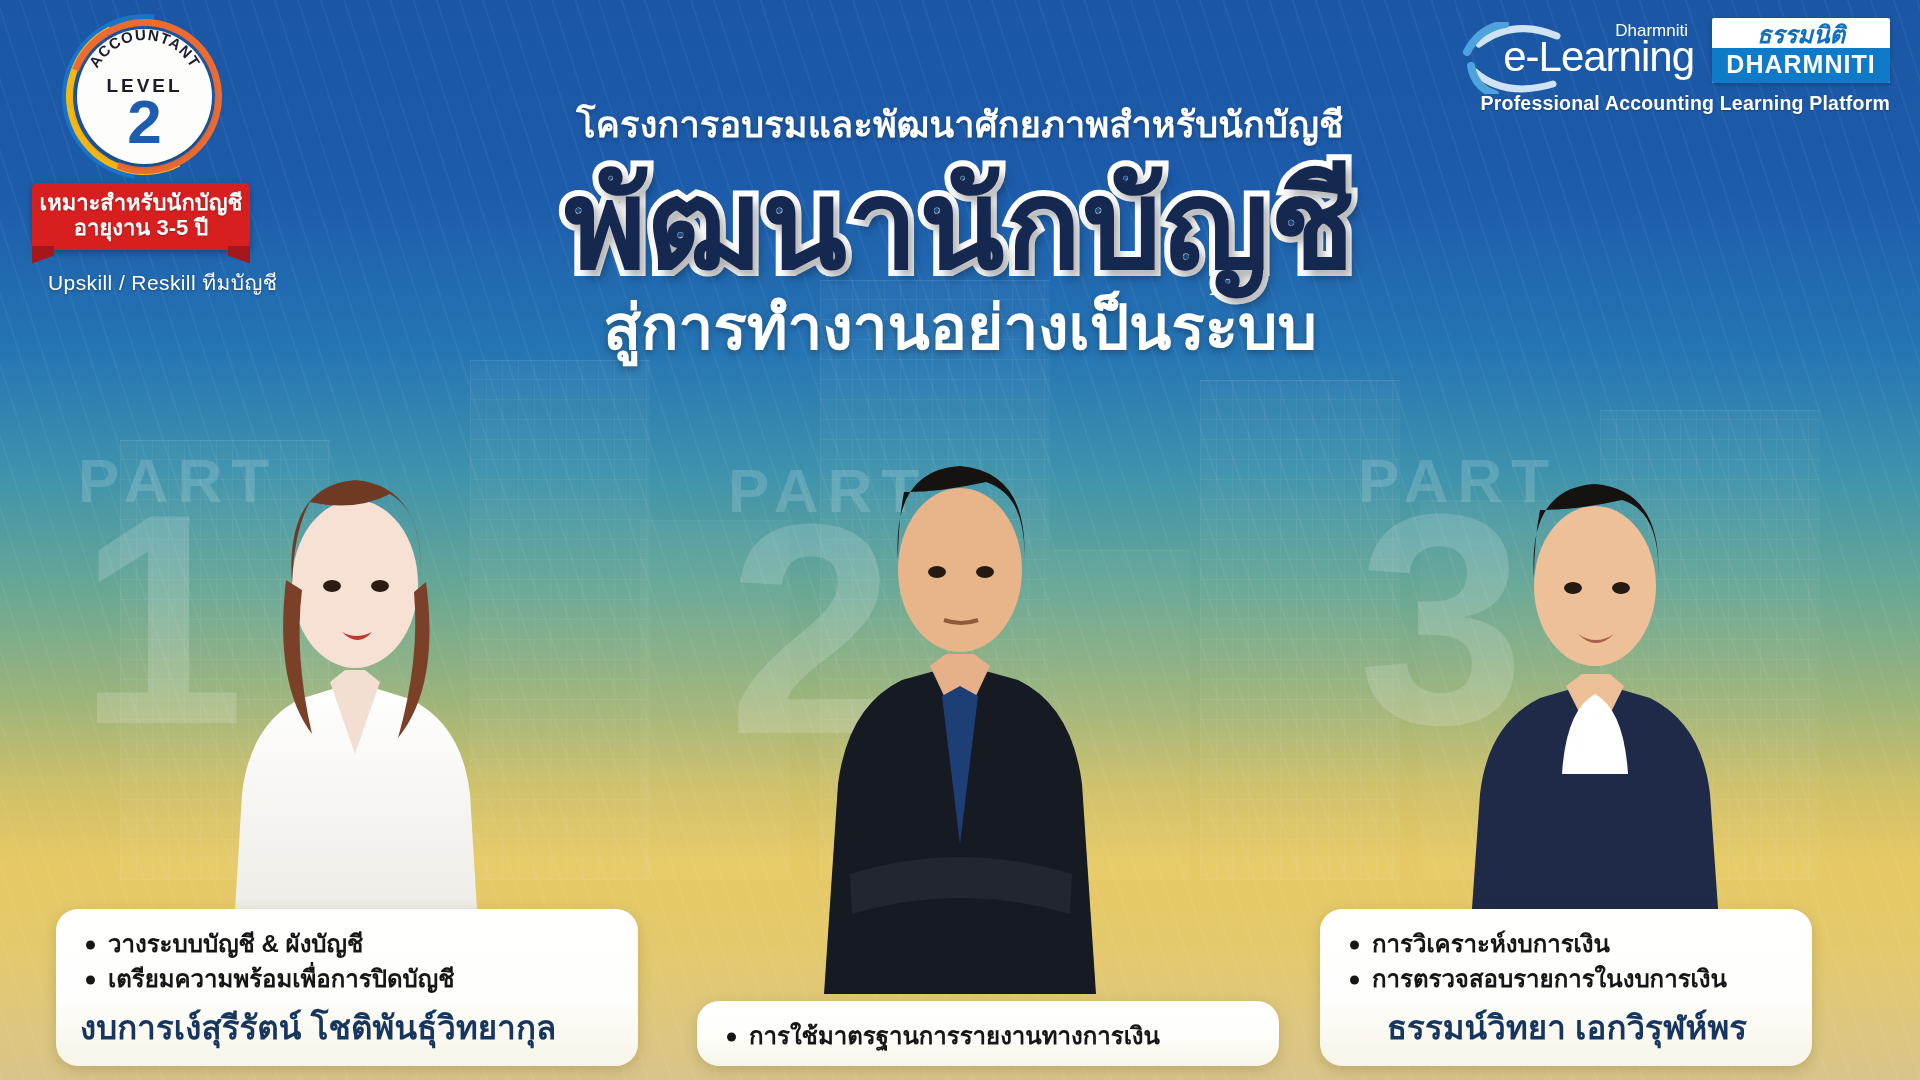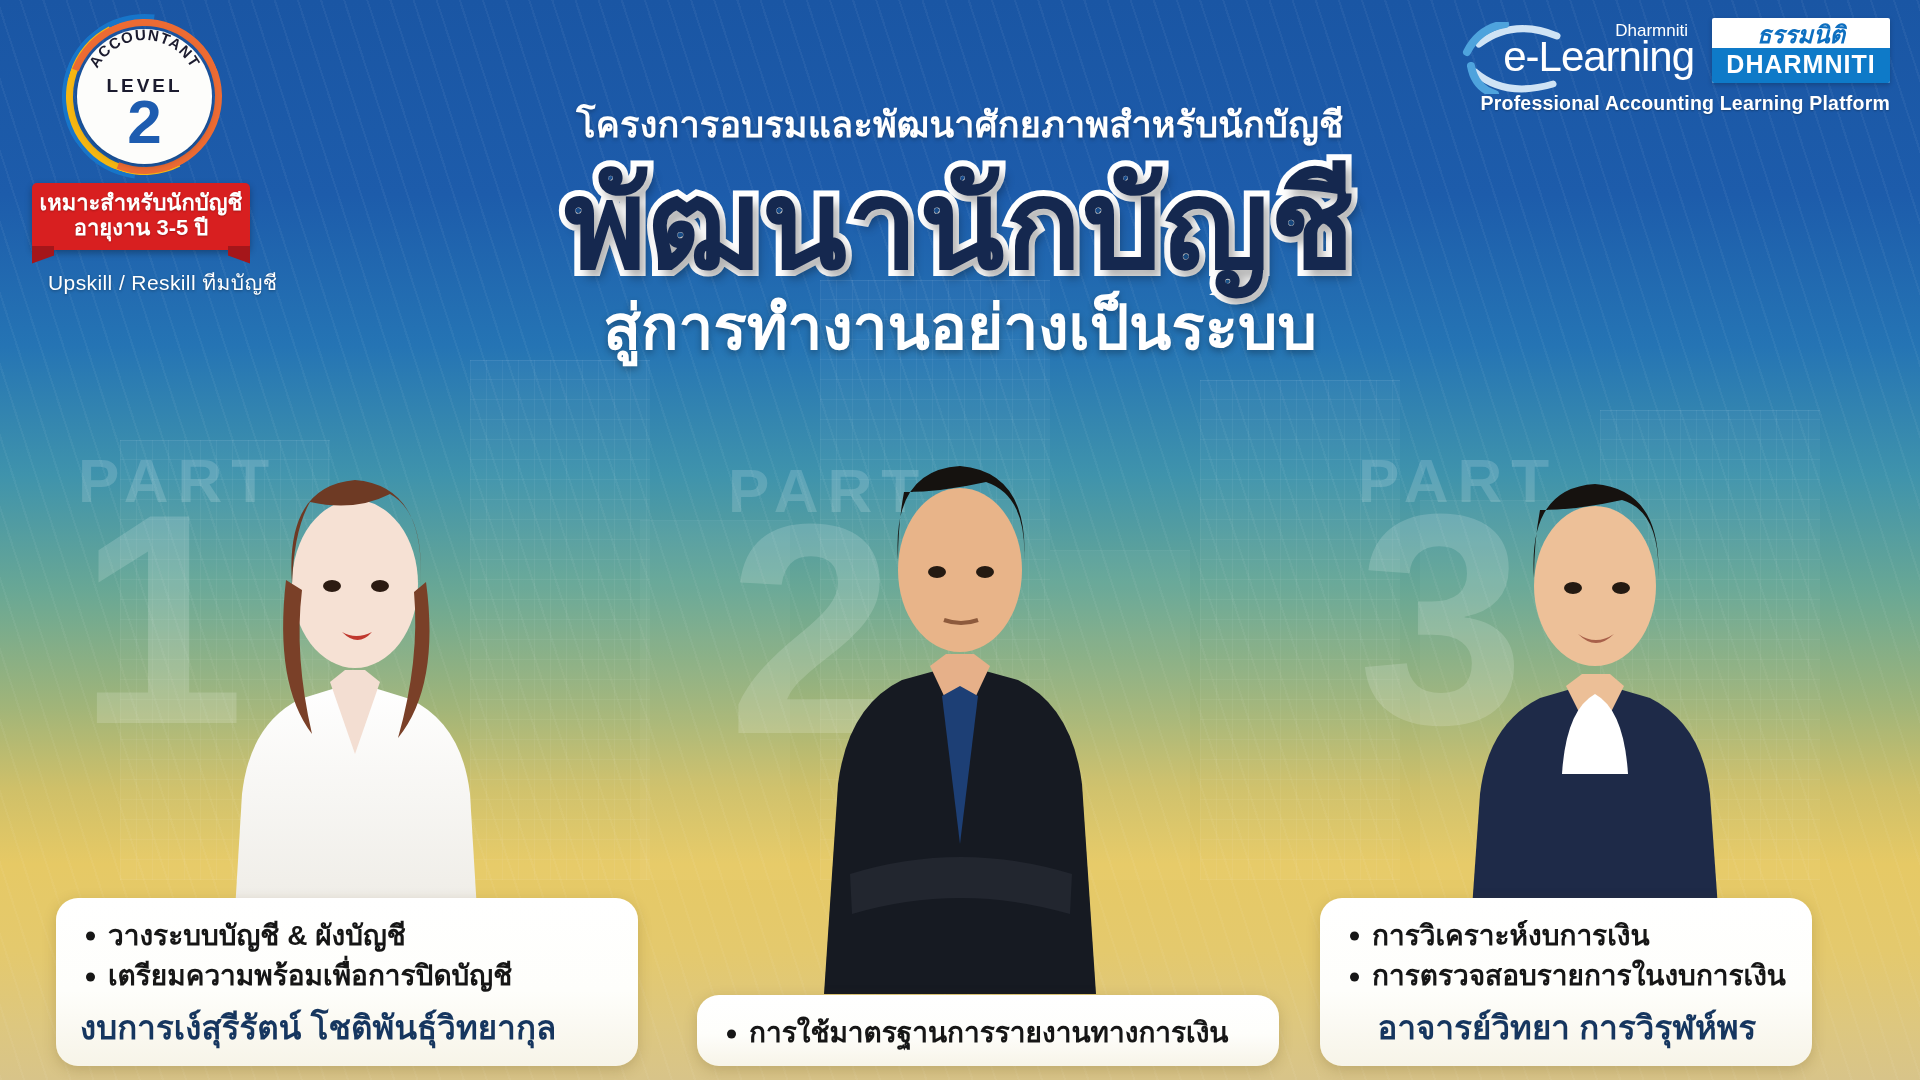--- a/index.html
+++ b/index.html
@@ -202,21 +202,21 @@
     z-index:8;
   }
   #card1 { left:56px;   width:582px; }
   #card2 { left:697px;  width:582px; }
   #card3 { left:1320px; width:492px; }
 
   .bullets { list-style:none; }
   .bullets li {
     position:relative;
     padding-left:30px;
-    font-size:28px; font-weight:bold; color:#161616;
+    font-size:24px; font-weight:bold; color:#161616;
     line-height:1.45;
     white-space:nowrap;
   }
   .bullets li::before {
     content:"";
     position:absolute; left:8px; top:50%; transform:translateY(-50%);
     width:9px; height:9px; border-radius:50%; background:#161616;
   }
   .speaker-name {
     margin-top:4px; text-align:center;
@@ -360,16 +360,16 @@
     <ul class="bullets">
       <li>การใช้มาตรฐานการรายงานทางการเงิน</li>
     </ul>
   </div>
 
   <div class="card" id="card3">
     <ul class="bullets">
       <li>การวิเคราะห์งบการเงิน</li>
       <li>การตรวจสอบรายการในงบการเงิน</li>
     </ul>
-    <div class="speaker-name">อาจารย์วิทยา การวิรุฬห์พร</div>
+    <div class="speaker-name">ธรรมน์วิทยา เอกวิรุฬห์พร</div>
   </div>
 
 </div>
 
 </body></html>

